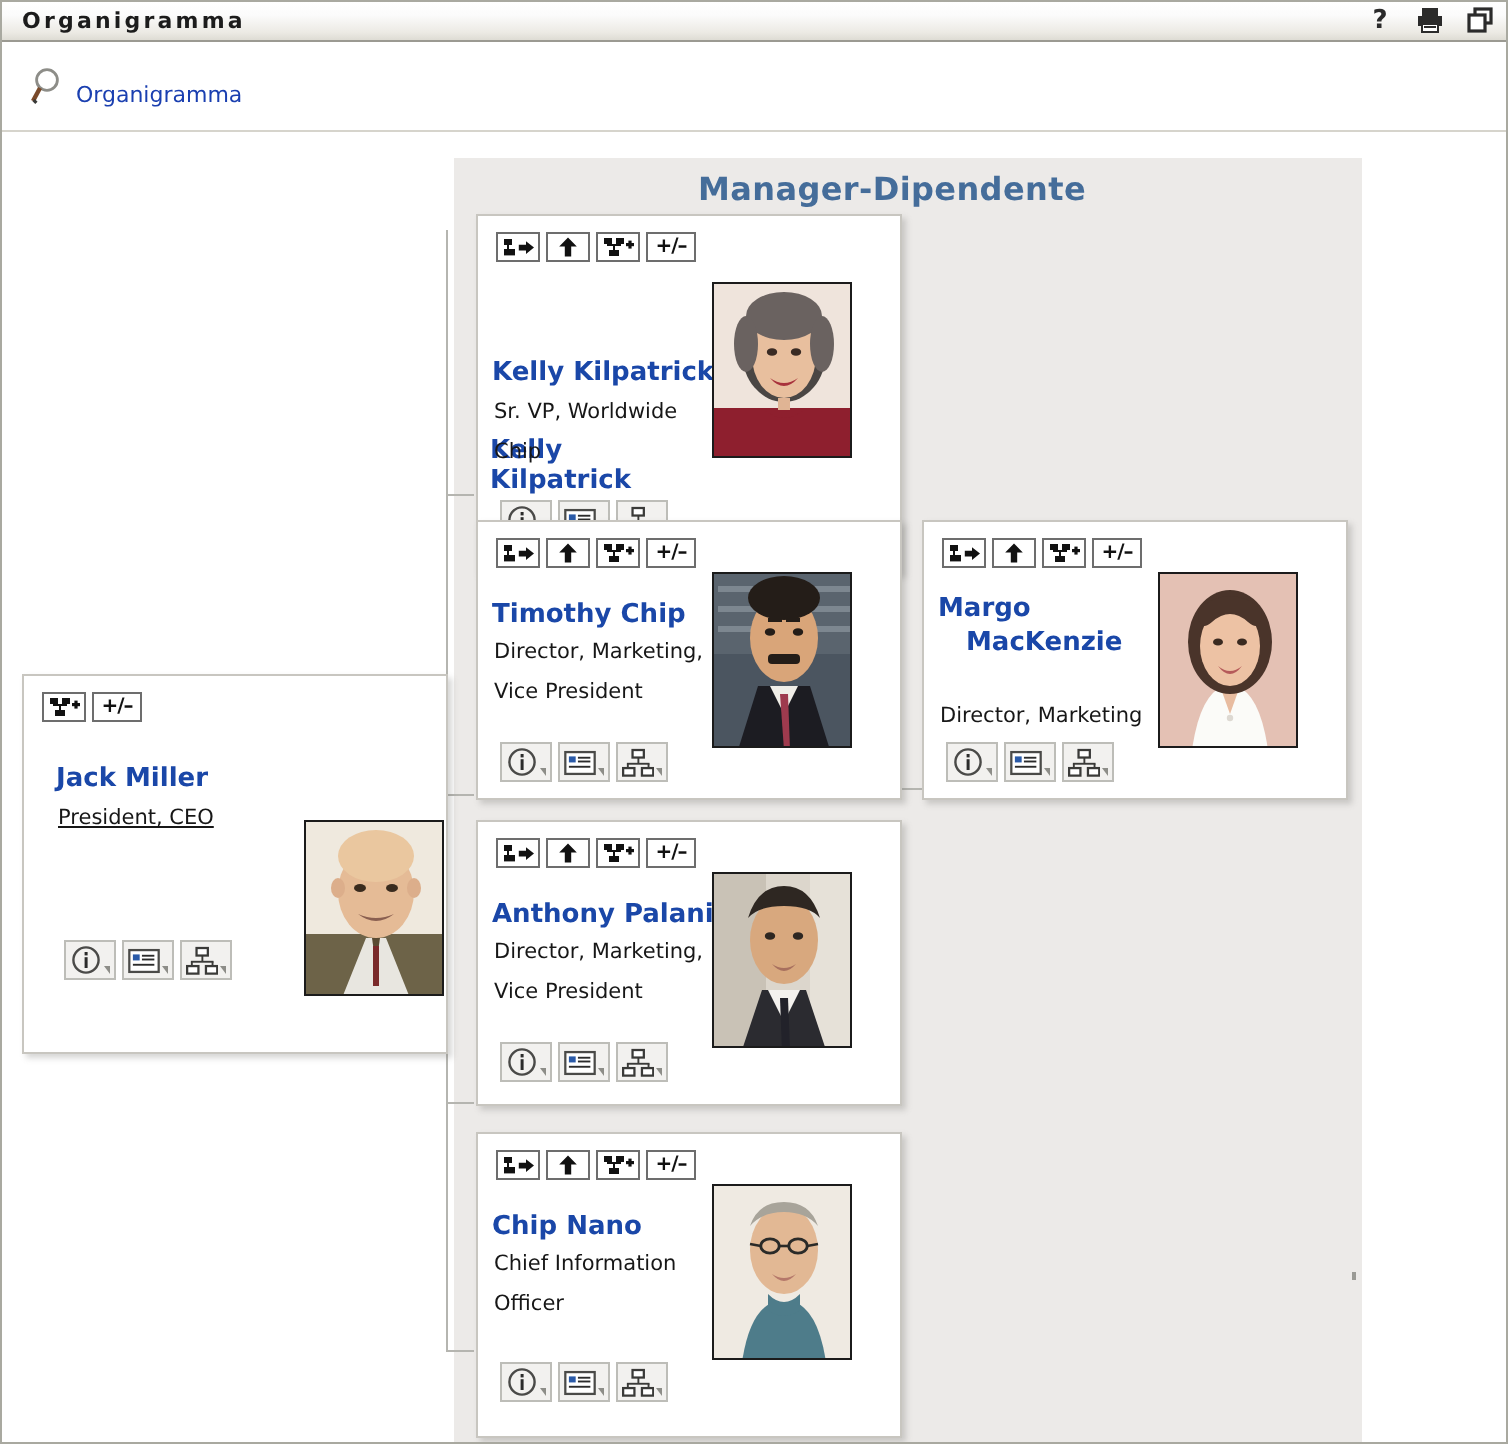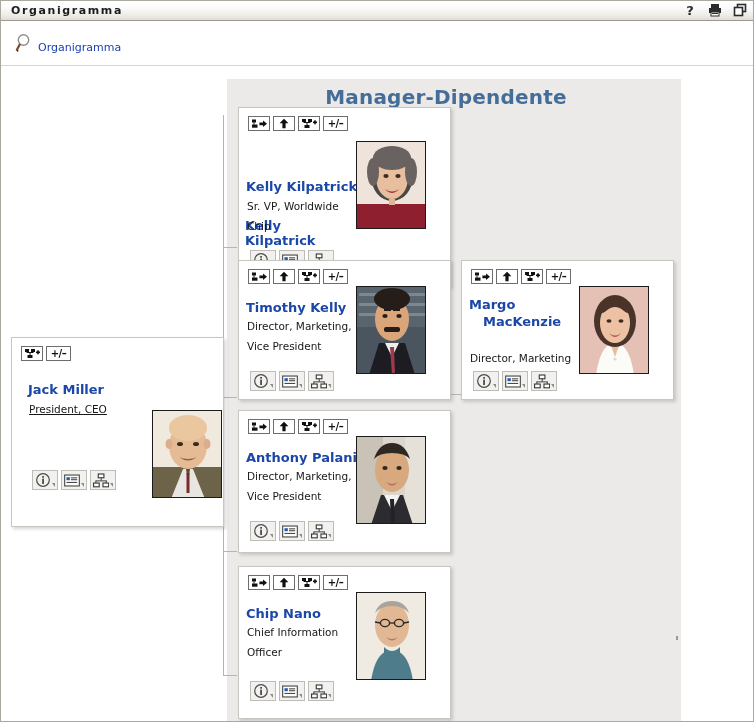--- a/index.html
+++ b/index.html
@@ -89,21 +89,21 @@
     left: 226px; top: 12px;
     width: 454px; height: 643px;
     background: #eceae8;
   }
   #panel-title {
     position: absolute;
     left: 226px; top: 18px;
     width: 438px;
     text-align: center;
     font-family: "DejaVu Sans", sans-serif;
-    font-size: 20px;
+    font-size: 16px;
     font-weight: bold;
     color: #456d9a;
     letter-spacing: .2px;
   }
   #panel-dot {
     position: absolute;
     left: 675px; top: 569px;
     width: 2px; height: 4px;
     background: #9a9a95;
   }
@@ -437,21 +437,21 @@
             <rect x="2.5" y="6" width="5" height="3" fill="#111"></rect>
             <rect x="11" y="2.5" width="4" height="1.6" fill="#111"></rect>
             <rect x="12.2" y="1.3" width="1.6" height="4" fill="#111"></rect>
           </svg>
         </button>
         <button class="tbtn wide">
           <span class="plusminus">+/–</span>
         </button>
       </div>
 
-      <div class="card-name" style="left:7px; top:39px;">Timothy Kelly</div>
+      <div class="card-name" style="left:7px; top:39px;">Timothy Chip</div>
       <div class="card-title-l1" style="left:8px; top:59px;">Director, Marketing,</div>
       <div class="card-title-l2" style="left:8px; top:79px;">Vice President</div>
 
       <div class="card-photo" style="left:117px; top:25px; width:70px; height:88px;">
         <svg width="70" height="88" viewBox="0 0 70 88">
           <rect width="70" height="88" fill="#4b5560"></rect>
           <rect x="0" y="0" width="70" height="40" fill="#5a646e"></rect>
           <rect x="2" y="6" width="66" height="3" fill="#7d8790"></rect>
           <rect x="2" y="16" width="66" height="3" fill="#7d8790"></rect>
           <rect x="2" y="26" width="66" height="3" fill="#7d8790"></rect>

